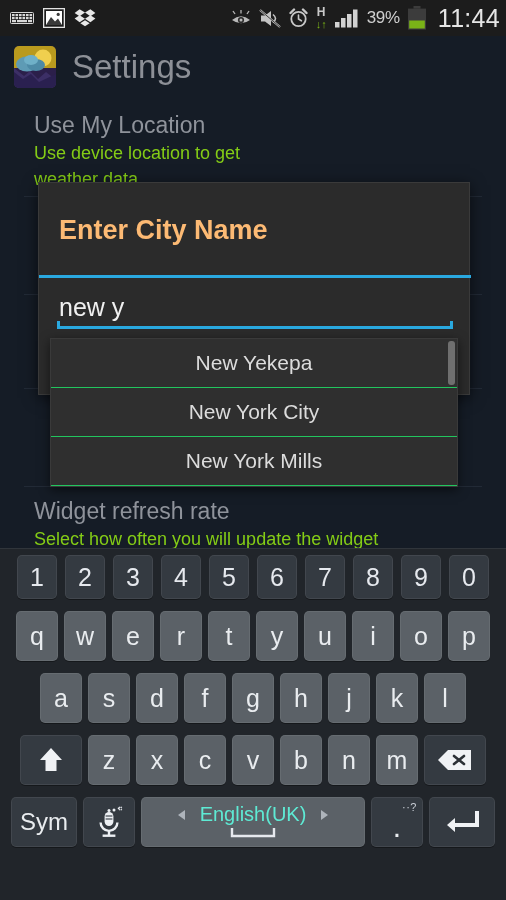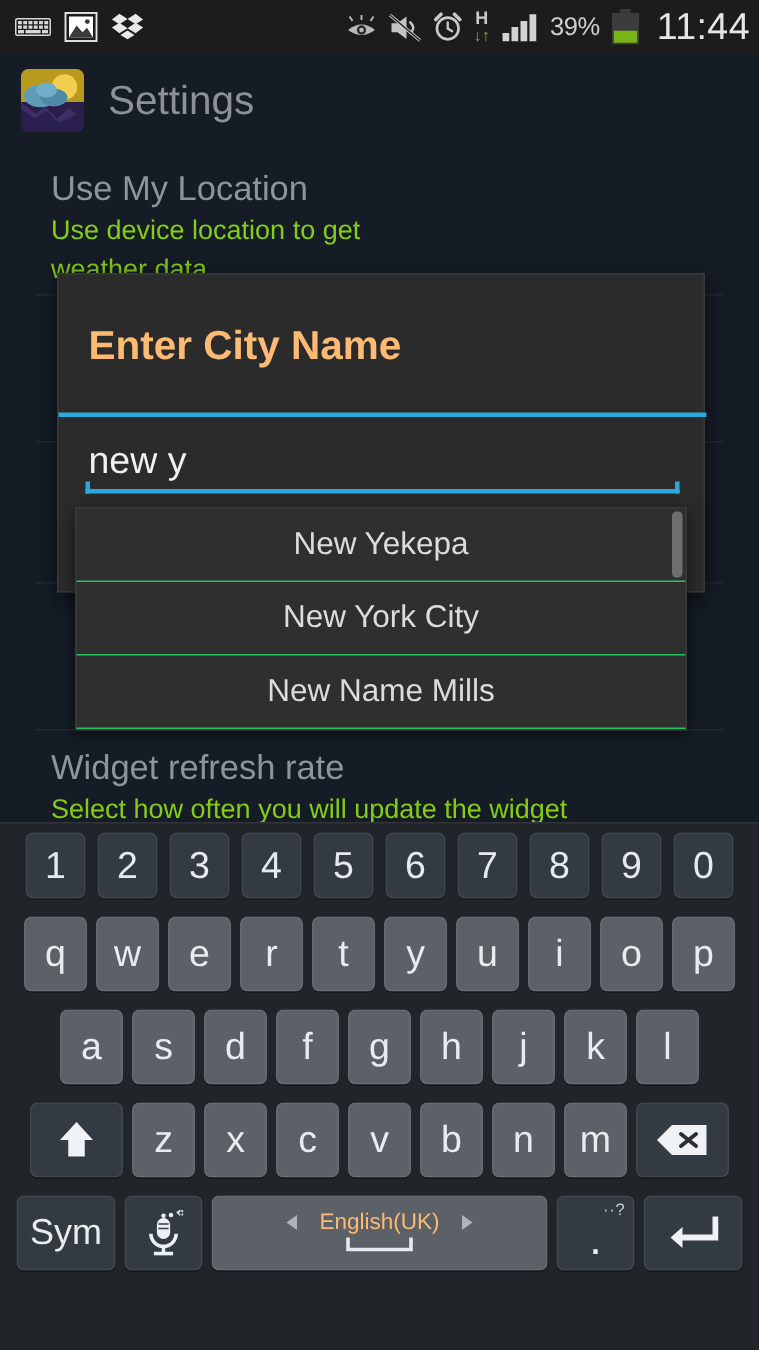--- a/index.html
+++ b/index.html
@@ -23,21 +23,21 @@
   .sb-pct { color: #cfcfcf; font-size: 17px; letter-spacing: -.3px; }
   .sb-time { color: #e6e6e6; font-size: 25px; letter-spacing: .3px; margin-left: 4px; font-weight: 300; }
 
   
   #apphdr {
     position: absolute; top: 36px; left: 0; width: 506px; height: 62px;
     display: flex; align-items: center; padding-left: 14px;
     background: #151c26;
   }
   #appicon { width: 42px; height: 42px; border-radius: 5px; overflow: hidden; flex: none; }
-  #apptitle { color: #8d9097; font-size: 27px; margin-left: 16px; font-weight: 400; }
+  #apptitle { color: #8d9097; font-size: 33px; margin-left: 16px; font-weight: 400; }
 
   
   #settings { position: absolute; top: 98px; left: 0; width: 506px; height: 460px; }
   .srow { position: absolute; left: 0; width: 506px; padding: 0 34px; }
   .stitle { color: #8f939b; font-size: 23px; line-height: 30px; }
   .ssub { color: #84cc16; font-size: 18px; line-height: 26px; }
   .sdiv { position: absolute; left: 24px; width: 458px; height: 1px; background: #222a36; }
   .toggle {
     position: absolute; width: 118px; height: 40px; background: #1b2029;
     border: 1px solid #262c36; border-radius: 2px;
@@ -251,21 +251,21 @@
     <div id="dlg-titlerule"></div>
     <div id="dlg-inputwrap">
       <input id="dlg-input" type="text" value="new y" style="">
     </div>
     <div id="dlg-underline"></div>
   </div>
 
   <div id="dropdown">
     <div class="sugg">New Yekepa</div>
     <div class="sugg">New York City</div>
-    <div class="sugg">New Name Mills</div>
+    <div class="sugg">New York Mills</div>
     <div id="dd-scroll"></div>
   </div>
 
   <div id="keyboard">
 
     <div class="krow" style="height:56px;">
       <div class="key k-num">1</div>
       <div class="key k-num">2</div>
       <div class="key k-num">3</div>
       <div class="key k-num">4</div>
@@ -344,21 +344,21 @@
             <line x1="13.6" y1="11" x2="20.4" y2="11"></line>
               <line x1="13.6" y1="14" x2="20.4" y2="14"></line>
           </g>
         </svg>
       </div>
       <div class="key k-sp" style="width:224px;height:50px;margin:0 3px;flex-direction:column;">
         <div style="display:flex;align-items:center;gap:12px;margin-top:-2px;">
           <svg width="12" height="12" viewBox="0 0 12 12">
               <path d="M9 1 L2 6 L9 11 Z" fill="#aeb4bb"></path>
             </svg>
-          <span style="color:#fdba74;font-size:15px;">English(UK)</span>
+          <span style="color:#5eead4;font-size:20px;">English(UK)</span>
           <svg width="12" height="12" viewBox="0 0 12 12">
               <path d="M3 1 L10 6 L3 11 Z" fill="#aeb4bb"></path>
             </svg>
         </div>
         <svg width="46" height="12" viewBox="0 0 46 12" style="margin-top:1px;">
           <path d="M2 1 V9 H44 V1" fill="none" stroke="#e6e9ee" stroke-width="2.4"></path>
         </svg>
       </div>
       <div class="key k-fn" style="width:52px;margin:0 3px;">
         <span class="hintdots">··?</span>

